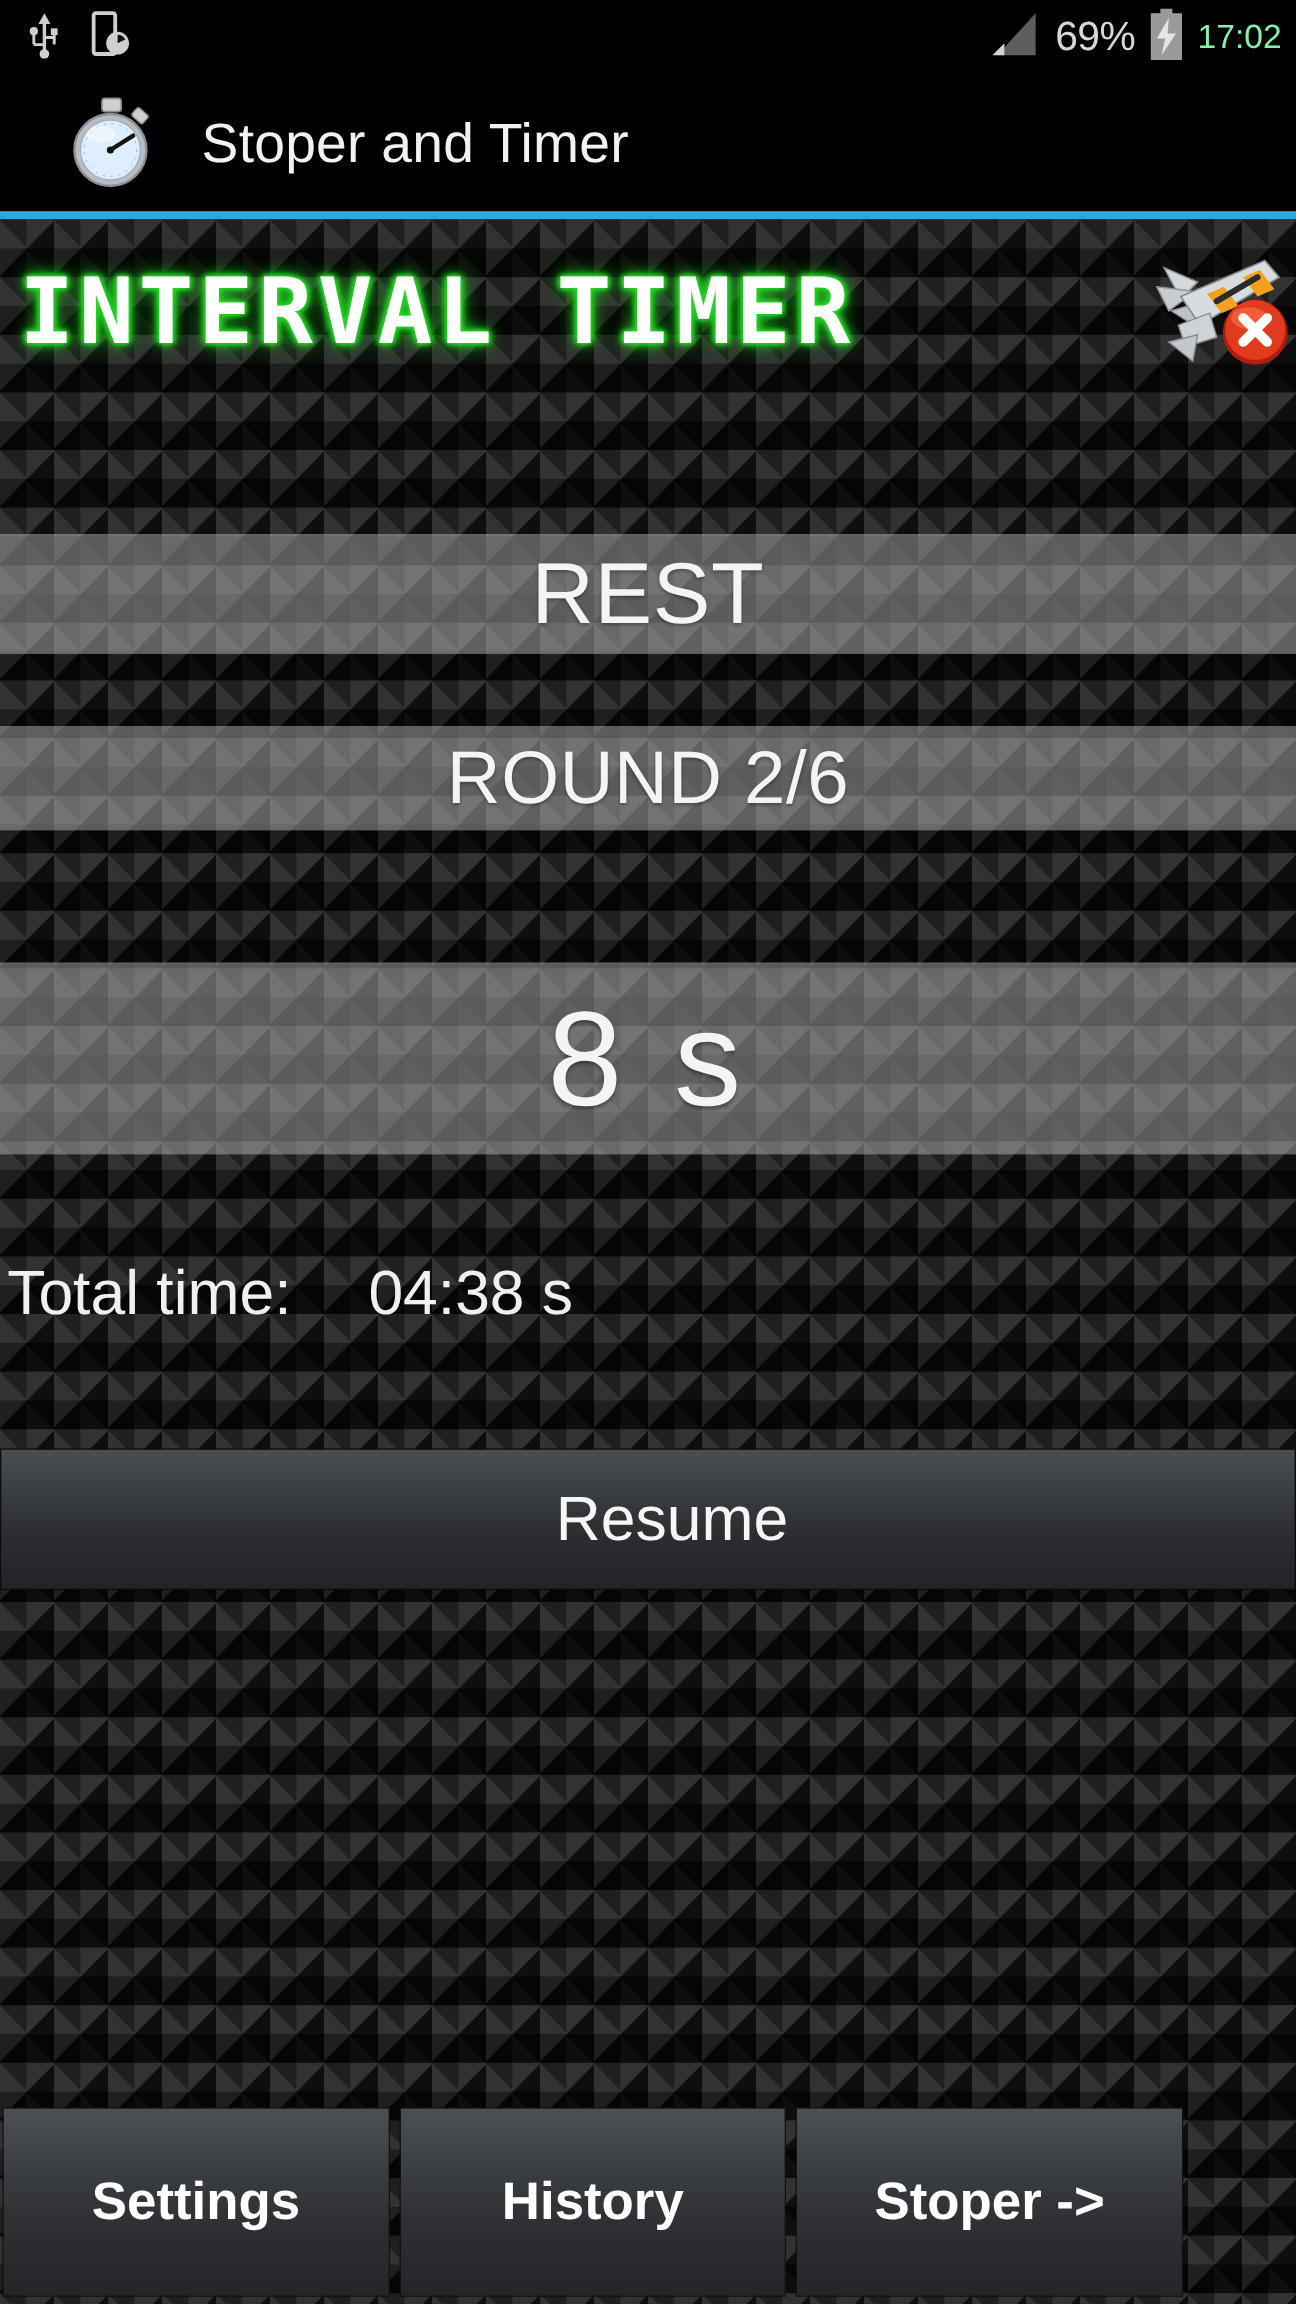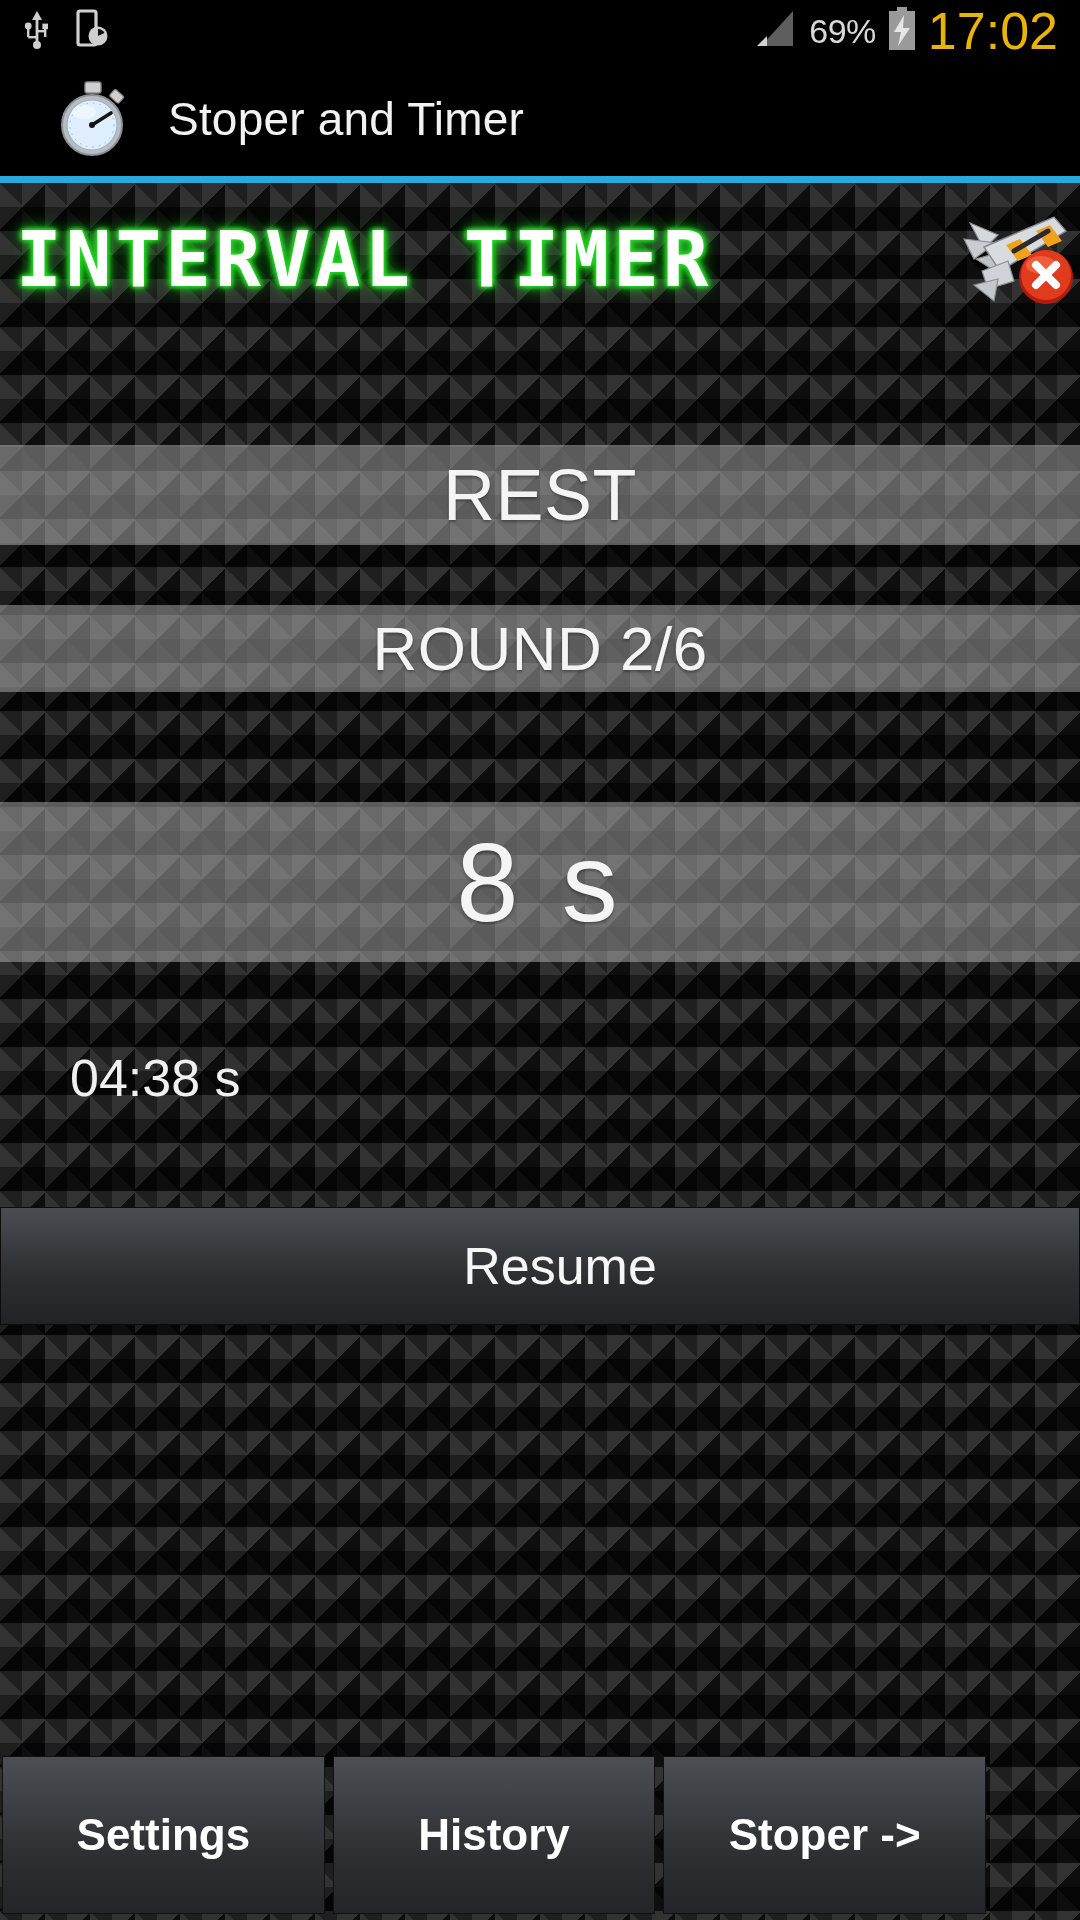--- a/index.html
+++ b/index.html
@@ -13,24 +13,24 @@
   #screen { position:relative; width:1080px; height:1920px; background:#000; }
 
   
   #status-bar{
     position:absolute; top:0; left:0; width:1080px; height:62px;
     background:#000; display:flex; align-items:center;
   }
   .sb-left{ display:flex; align-items:center; gap:24px; padding-left:22px; }
   .sb-right{
     margin-left:auto; display:flex; align-items:center;
-    gap:10px; padding-right:22px;
+    gap:10px; padding-right:12px;
   }
   .sb-pct{ color:#d8d8d8; font-size:34px; letter-spacing:-0.5px; }
-  .sb-time{ color:#eab308; font-size:52px; letter-spacing:0px; }
+  .sb-time{ color:#86efac; font-size:28px; letter-spacing:0px; }
 
   
   #action-bar{
     position:absolute; top:62px; left:0; width:1080px; height:114px;
     background:#000; display:flex; align-items:center;
   }
   #app-icon{ margin-left:54px; width:78px; height:78px; position:relative; }
   #app-title{
     color:#f2f2f2; font-size:46px; margin-left:36px; letter-spacing:0.2px;
   }
@@ -222,20 +222,21 @@
 
     <div class="band" id="band-round">
       <span class="band-text" id="round-text">ROUND 2/6</span>
     </div>
 
     <div class="band" id="band-count">
       <span class="band-text" id="count-text">8 s</span>
     </div>
 
     <div id="total-time-row">
+      <span id="total-time-label">Total time:</span>
       <span id="total-time-value">04:38 s</span>
     </div>
 
     <div id="control-buttons">
       <div class="ctrl-btn">
         <span>Resume</span>
       </div>
     </div>
 
     <div id="bottom-nav">

